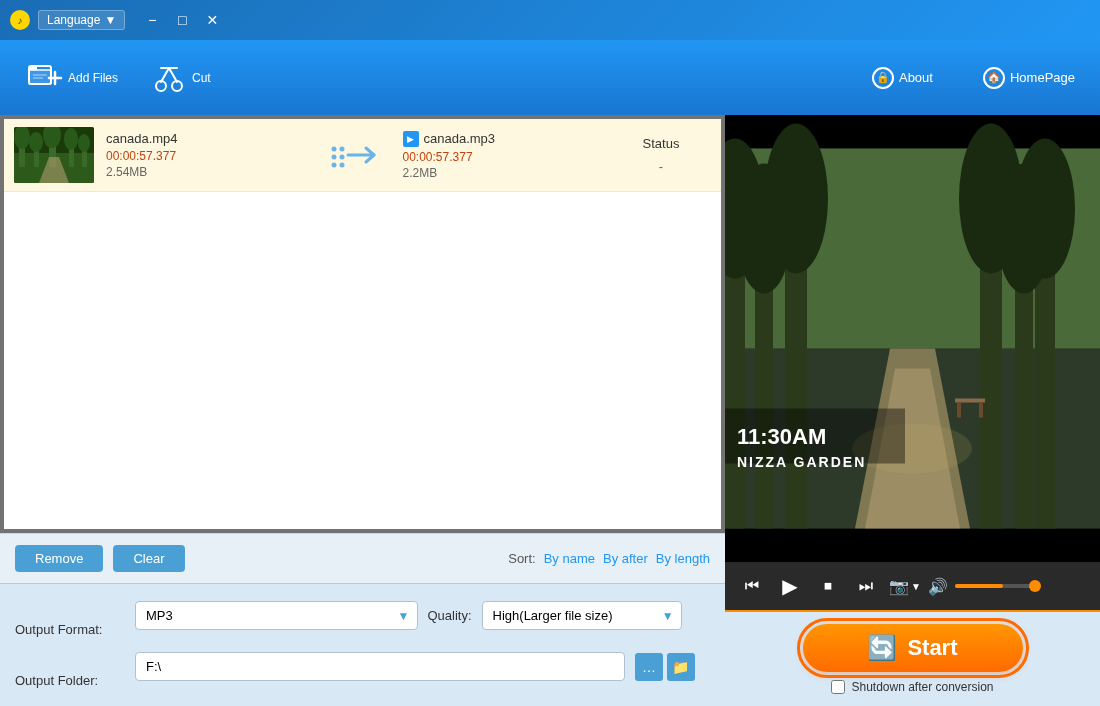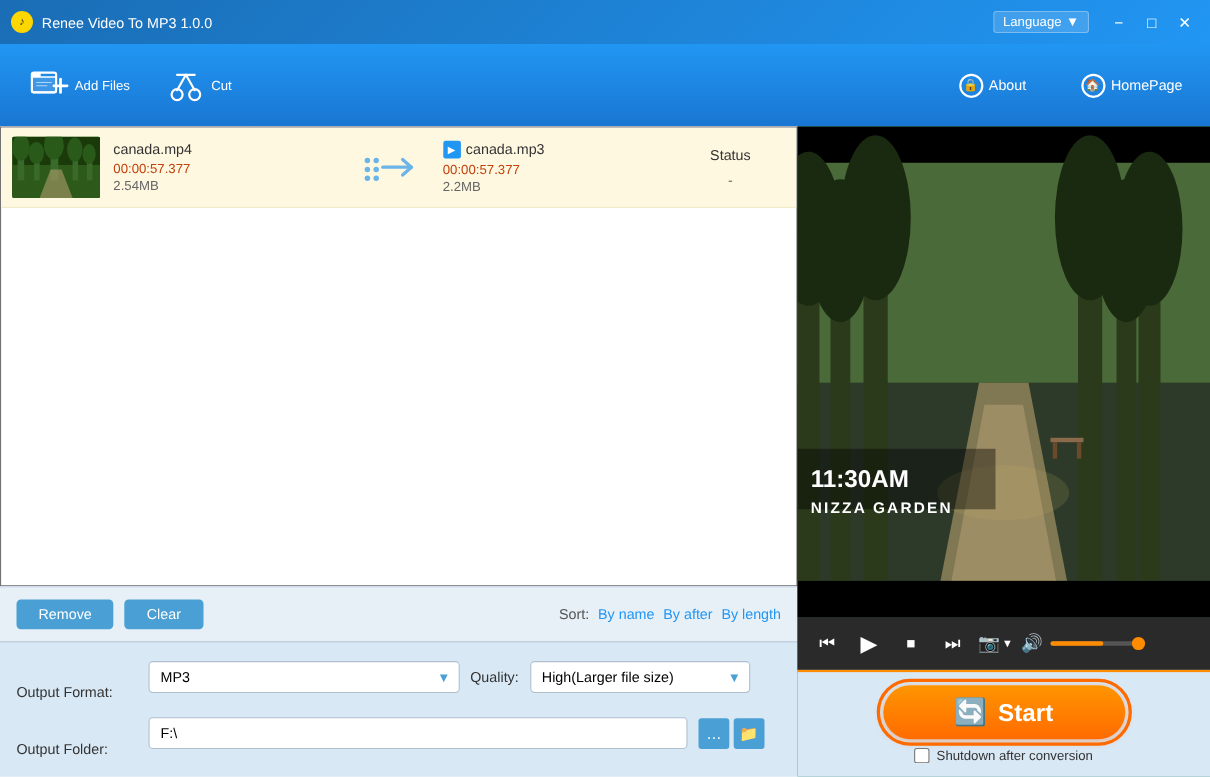--- a/index.html
+++ b/index.html
@@ -91,21 +91,21 @@
       flex: 0 0 725px;
       display: flex;
       flex-direction: column;
       background: #e8f0f7;
     }
 
     
     .file-list {
       flex: 1;
       background: white;
-      border: 1px solid #737373;
+      border: 4px solid #737373;
       margin: 0;
       overflow-y: auto;
     }
     .file-row {
       display: flex;
       align-items: center;
       padding: 8px 10px;
       background: #fff8e1;
       border-bottom: 1px solid #f0e8c8;
       min-height: 70px;
@@ -397,21 +397,20 @@
       color: #333;
     }
   </style>
 </head>
 <body>
 
 <div class="title-bar">
   <div class="title-bar-logo">
     <span>♪</span>
   </div>
-  <span class="title-bar-title">Renee Video To MP3 1.0.0</span>
   <div class="title-bar-controls">
     <div class="lang-btn">
       <span>Language</span>
       <span>▼</span>
     </div>
     <button class="win-btn">−</button>
     <button class="win-btn">□</button>
     <button class="win-btn close">✕</button>
   </div>
 </div>

